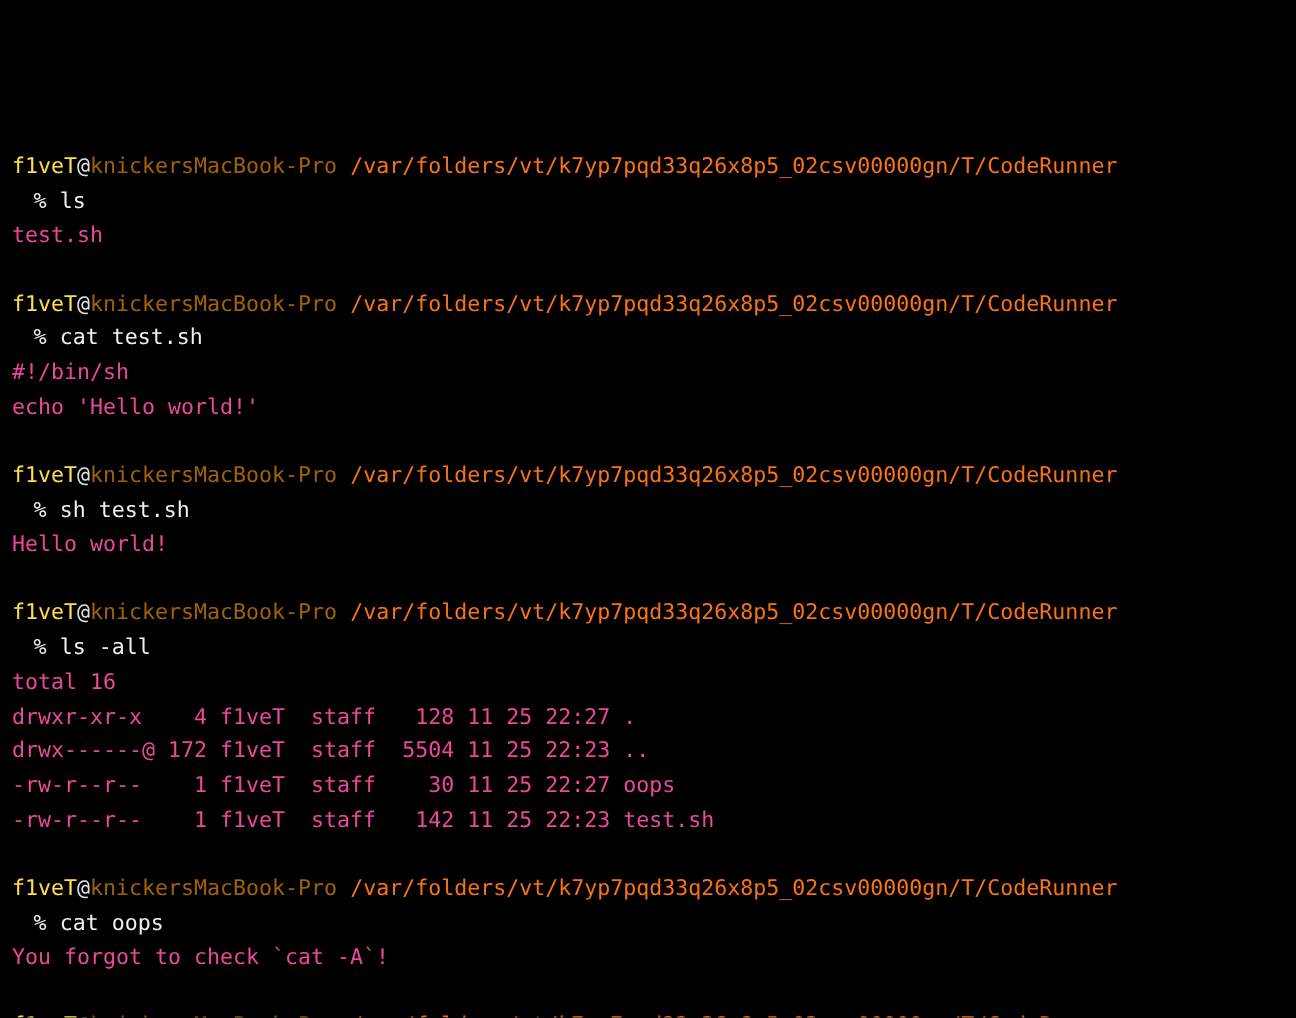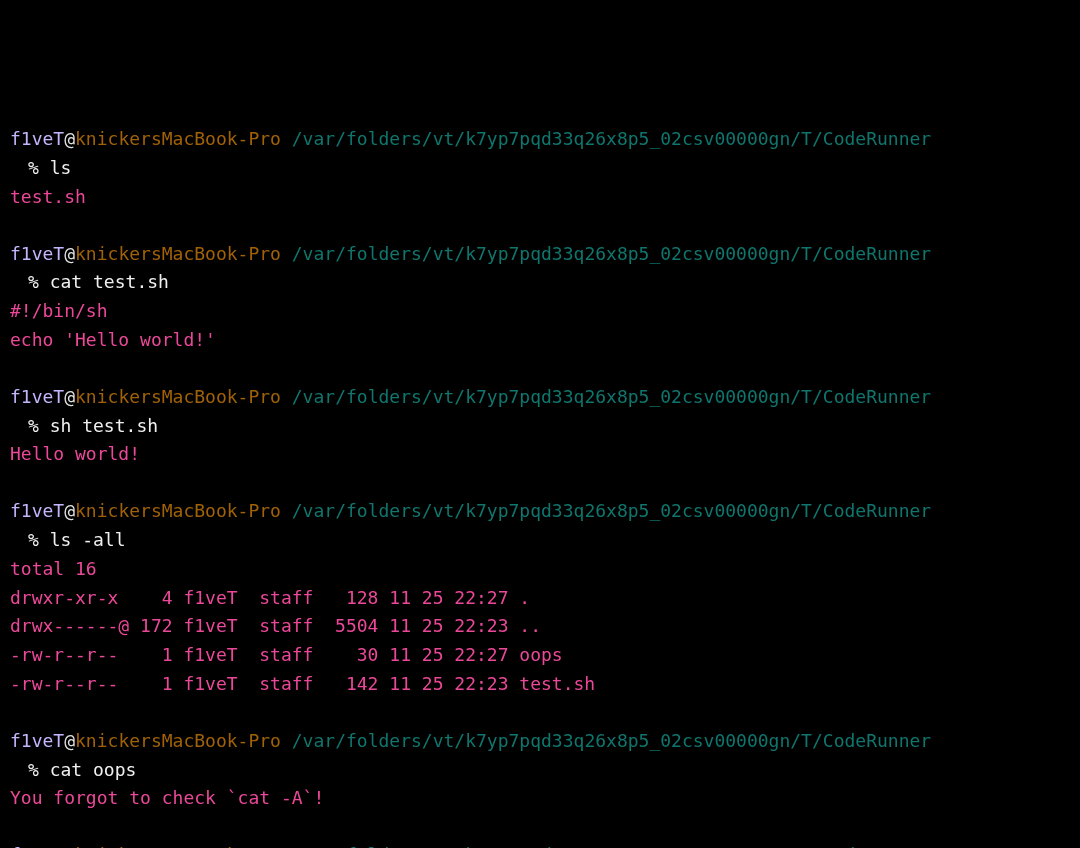--- a/index.html
+++ b/index.html
@@ -12,24 +12,24 @@
       color: #f0f0f0;
       font-family: "Menlo", "Monaco", "Consolas", monospace;
       font-size: 18px;
       line-height: 1.6;
       padding: 10px;
       width: 1080px;
       height: 848px;
       overflow: hidden;
       white-space: pre;
     }
-    .user { color: #c4b5fd; margin-top: 31px; }
+    .user { color: #fde047; margin-top: 31px; }
     .at { color: #e0e0e0; }
     .host { color: #a16207; }
-    .path { color: #0f766e; }
+    .path { color: #f97316; }
     .prompt-line { padding-left: 18px; }
     .output { color: #ec4899; }
     .block { margin-bottom: 28px; }
     .block:last-child { margin-bottom: 0; }
   </style>
 </head>
 <body>
 
 
 

